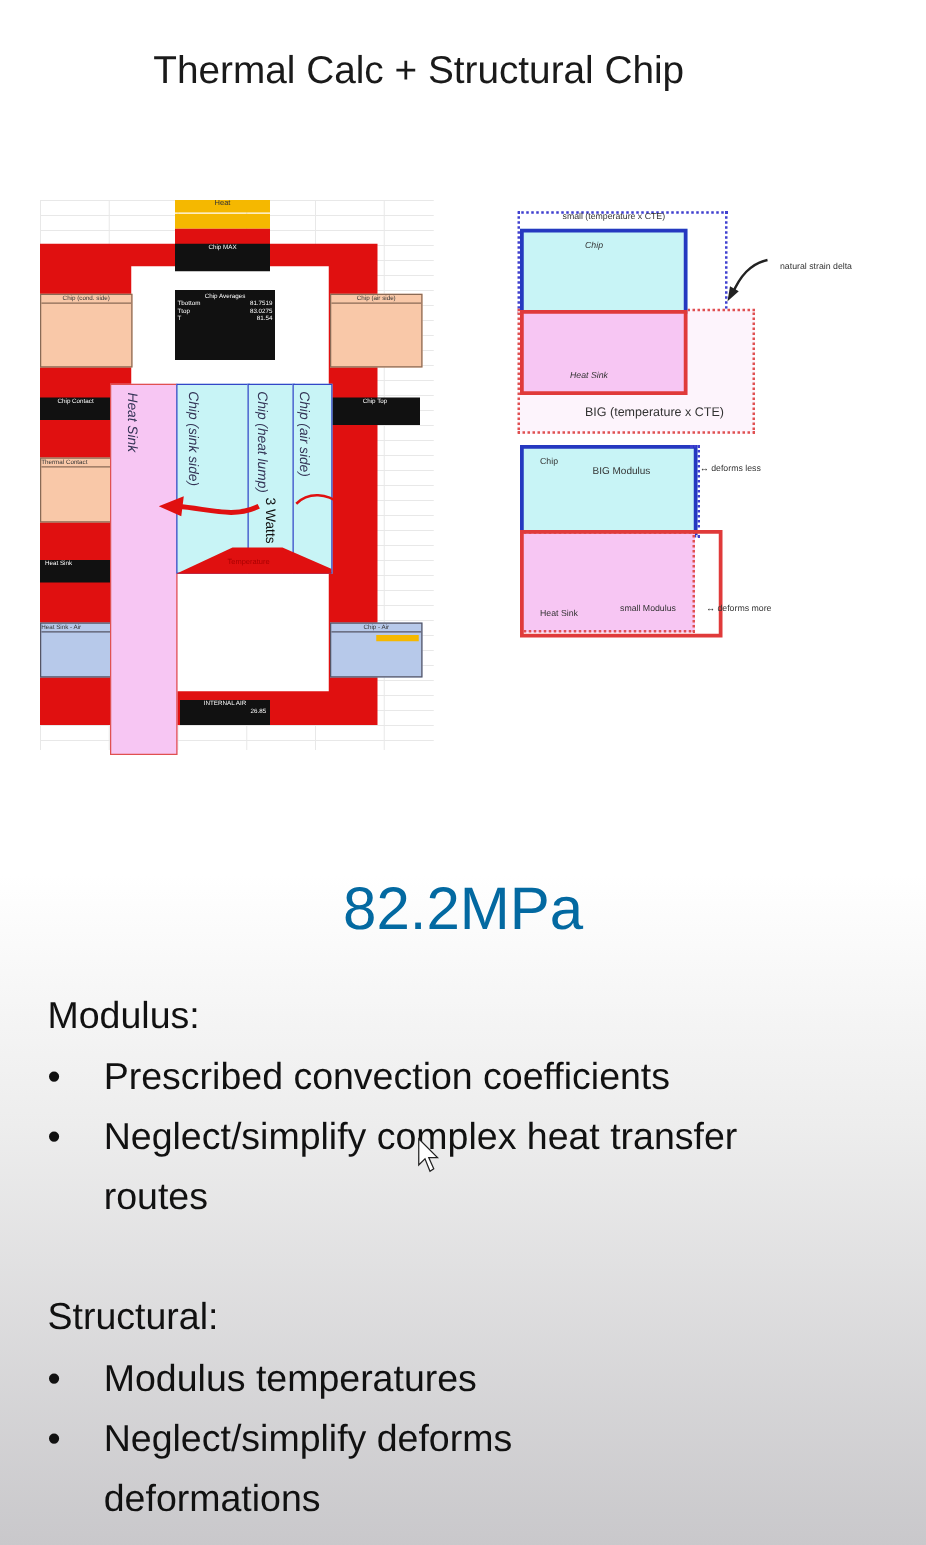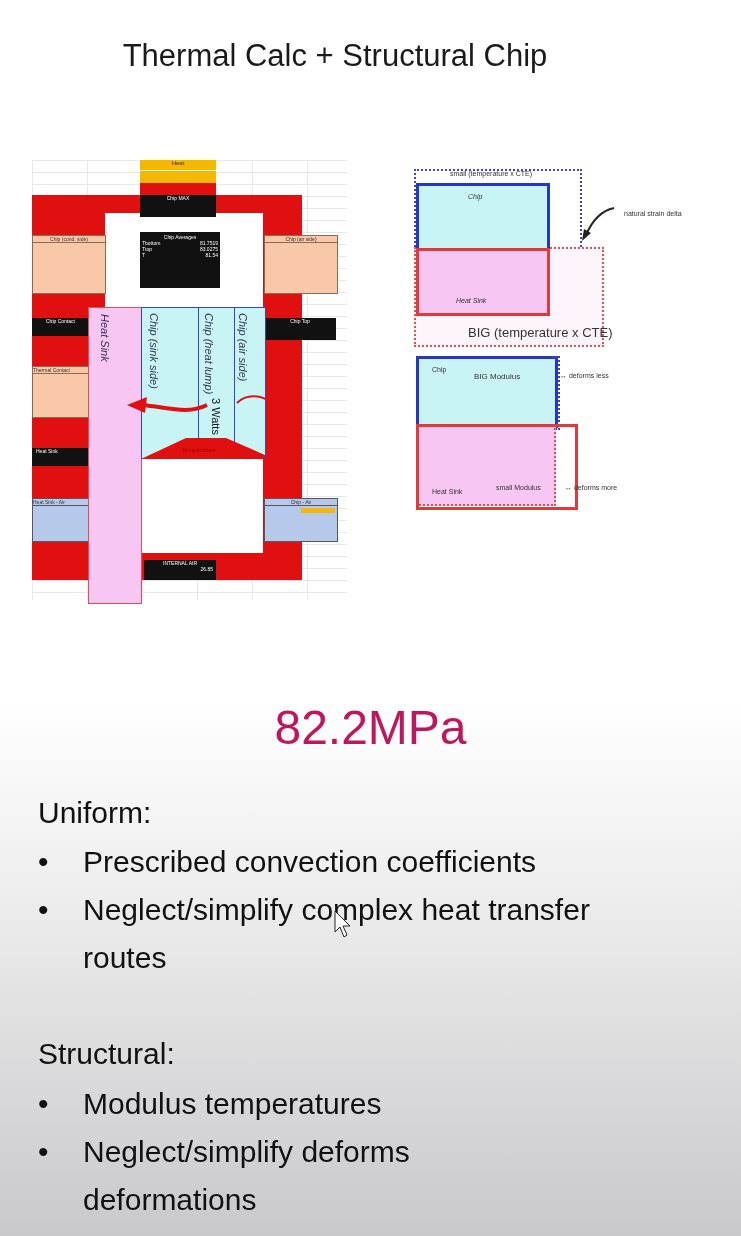--- a/index.html
+++ b/index.html
@@ -9,21 +9,21 @@
   .abs{position:absolute;}
   .title{left:0;width:670px;top:38px;text-align:center;font-size:31px;color:#1a1a1a;}
   .tiny{font-size:5px;color:#fff;white-space:nowrap;overflow:hidden;}
   .tinyd{font-size:5px;color:#333;white-space:nowrap;overflow:hidden;}
   .blk{background:#111;}
   .peach{background:#f9c8a8;border:1px solid #8a6a55;}
   .bluebox{background:#b7c9ea;border:1px solid #556;}
   .red{background:#e01010;}
   .grid{background-image:linear-gradient(#e8e8e8 1px,transparent 1px),linear-gradient(90deg,#e8e8e8 1px,transparent 1px);background-size:55px 12px;}
   .vlabel{writing-mode:vertical-rl;font-size:11px;color:#335;font-style:italic;}
-  .stress{left:0;width:741px;top:700px;text-align:center;font-size:48px;color:#be185d;}
+  .stress{left:0;width:741px;top:700px;text-align:center;font-size:48px;color:#0369a1;}
   .section{font-size:30px;color:#111;left:38px;}
   .bullet{font-size:30px;color:#111;left:38px;display:flex;width:640px;line-height:48px;}
   .bullet .dot{width:45px;flex:none;}
   .rlabel{font-size:7px;color:#333;white-space:nowrap;}
 </style>
 </head>
 <body>
 
 <div class="abs title">Thermal Calc + Structural Chip</div>
 
@@ -108,21 +108,21 @@
 </div>
 
 <div class="abs" style="left:410px;top:165px;width:320px;height:180px;">
   <div class="abs" style="left:4px;top:4px;width:164px;height:78px;border:2px dotted #4040d0;"></div>
   <div class="abs rlabel" style="left:40px;top:5px;">small (temperature x CTE)</div>
   <div class="abs" style="left:4px;top:82px;width:186px;height:96px;border:2px dotted #e05050;background:#fdf4fc;"></div>
   <div class="abs" style="left:6px;top:18px;width:128px;height:62px;background:#c8f4f6;border:3px solid #2538c0;"></div>
   <div class="abs rlabel" style="left:58px;top:28px;font-style:italic;">Chip</div>
   <div class="abs" style="left:6px;top:83px;width:128px;height:62px;background:#f7c6f3;border:3px solid #e03a3a;"></div>
   <div class="abs rlabel" style="left:46px;top:132px;font-style:italic;">Heat Sink</div>
-  <div class="abs rlabel" style="left:58px;top:160px;font-size:13px;">BIG (temperature x CTE)</div>
+  <div class="abs rlabel" style="left:58px;top:160px;font-size:10px;">BIG (temperature x CTE)</div>
   <svg class="abs" style="left:168px;top:40px;" width="40" height="40">
     <path d="M36,3 C22,6 14,16 8,30" stroke="#222" stroke-width="2" fill="none"></path>
     <polygon points="4,36 6,24 13,28" fill="#222"></polygon>
   </svg>
   <div class="abs rlabel" style="left:214px;top:45px;">natural strain delta</div>
 </div>
 
 <div class="abs" style="left:410px;top:352px;width:320px;height:160px;">
   <div class="abs" style="left:6px;top:4px;width:136px;height:66px;background:#c8f4f6;border:3px solid #2538c0;"></div>
   <div class="abs" style="left:142px;top:4px;width:6px;height:70px;border:2px dotted #4040d0;border-left:none;"></div>
@@ -131,21 +131,21 @@
   <div class="abs rlabel" style="left:150px;top:20px;">↔ <span>deforms less</span></div>
   <div class="abs" style="left:6px;top:73px;width:136px;height:77px;background:#f7c6f3;border:2px dotted #e05050;"></div>
   <div class="abs" style="left:6px;top:72px;width:156px;height:80px;border:3px solid #e03a3a;"></div>
   <div class="abs rlabel" style="left:22px;top:136px;">Heat Sink</div>
   <div class="abs rlabel" style="left:86px;top:132px;">small Modulus</div>
   <div class="abs rlabel" style="left:155px;top:132px;">↔ <span>deforms more</span></div>
 </div>
 
 <div class="abs stress">82.2MPa</div>
 
-<div class="abs section" style="top:796px;">Uniform:</div>
+<div class="abs section" style="top:796px;">Modulus:</div>
 <div class="abs bullet" style="top:838px;">
   <span class="dot">•</span>
   <span>Prescribed convection coefficients</span>
 </div>
 <div class="abs bullet" style="top:886px;">
   <span class="dot">•</span>
   <span style="width:520px;">Neglect/simplify complex heat transfer routes</span>
 </div>
 
 <div class="abs section" style="top:1037px;">Structural:</div>

